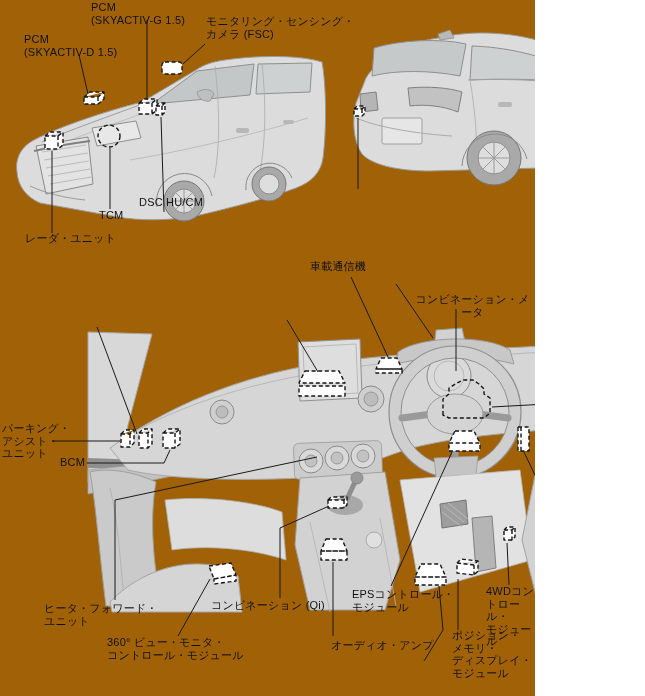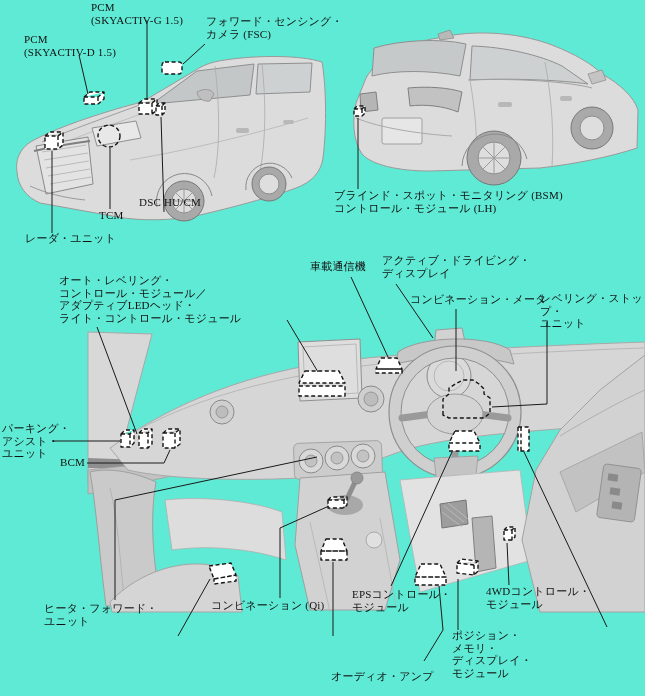--- a/index.html
+++ b/index.html
@@ -1,17 +1,17 @@
 <!DOCTYPE html>
 <html><head>
 <meta charset="utf-8">
 <style>
   html,body{margin:0;padding:0;background:#ffffff;}
   body{width:645px;height:696px;font-family:"Liberation Sans","DejaVu Sans",sans-serif;}
-  .stage{position:relative;width:645px;height:696px;background:#5eead4;overflow:hidden;font-family:Liberation Serif, serif;}
+  .stage{position:relative;width:535px;height:696px;background:#a16207;overflow:hidden;}
   .art{position:absolute;left:0;top:0;}
   .lbl{
     position:absolute;
     font-size:11px;
     line-height:12.5px;
     color:#111;
     white-space:pre-line;
     letter-spacing:0.2px;
   }
   .dash{fill:#ffffff;stroke:#151515;stroke-width:1.4;stroke-dasharray:4 2.6;stroke-linejoin:round;}
@@ -187,48 +187,42 @@
       <path class="callout" d="M439,586 L443,630 L424,661"></path>
       <path class="callout" d="M452,452 L391,586"></path>
       <path class="callout" d="M458,630 L458,579"></path>
       <path class="callout" d="M509,585 L507,543"></path>
       <path class="callout" d="M607,627 L524,452"></path>
     </g>
   </svg>
 
   <div class="lbl" style="left:91px;top:1px;">PCM
 (SKYACTIV-G 1.5)</div>
-  <div class="lbl" style="left:206px;top:15px;">フォワード・センシング・
+  <div class="lbl" style="left:206px;top:15px;">モニタリング・センシング・
 カメラ (FSC)</div>
   <div class="lbl" style="left:24px;top:33px;">PCM
 (SKYACTIV-D 1.5)</div>
   <div class="lbl" style="left:25px;top:232px;">レーダ・ユニット</div>
   <div class="lbl" style="left:99px;top:209px;">TCM</div>
   <div class="lbl" style="left:139px;top:196px;">DSC HU/CM</div>
-  <div class="lbl" style="left:334px;top:189px;">ブラインド・スポット・モニタリング (BSM)
-コントロール・モジュール (LH)</div>
 
   <div class="lbl" style="left:310px;top:260px;">車載通信機</div>
-  <div class="lbl" style="left:382px;top:254px;">アクティブ・ドライビング・
-ディスプレイ</div>
   <div class="lbl" style="left:410px;top:293px;text-align:center;">コンビネーション・メータ</div>
   <div class="lbl" style="left:540px;top:292px;">レベリング・ストップ・
 ユニット</div>
-  <div class="lbl" style="left:59px;top:274px;">オート・レベリング・
-コントロール・モジュール／
-アダプティブLEDヘッド・
-ライト・コントロール・モジュール</div>
   <div class="lbl" style="left:2px;top:422px;">パーキング・
 アシスト・
 ユニット</div>
   <div class="lbl" style="left:60px;top:456px;">BCM</div>
   <div class="lbl" style="left:44px;top:602px;">ヒータ・フォワード・
 ユニット</div>
+  <div class="lbl" style="left:107px;top:636px;">360° ビュー・モニタ・
+コントロール・モジュール</div>
   <div class="lbl" style="left:211px;top:599px;">コンビネーション (Qi)</div>
-  <div class="lbl" style="left:331px;top:670px;text-align:right;">オーディオ・アンプ</div>
+  <div class="lbl" style="left:331px;top:639px;text-align:right;">オーディオ・アンプ</div>
   <div class="lbl" style="left:352px;top:588px;">EPSコントロール・
 モジュール</div>
   <div class="lbl" style="left:452px;top:629px;">ポジション・
 メモリ・
 ディスプレイ・
 モジュール</div>
   <div class="lbl" style="left:486px;top:585px;">4WDコントロール・
 モジュール</div>
 
 </div>

